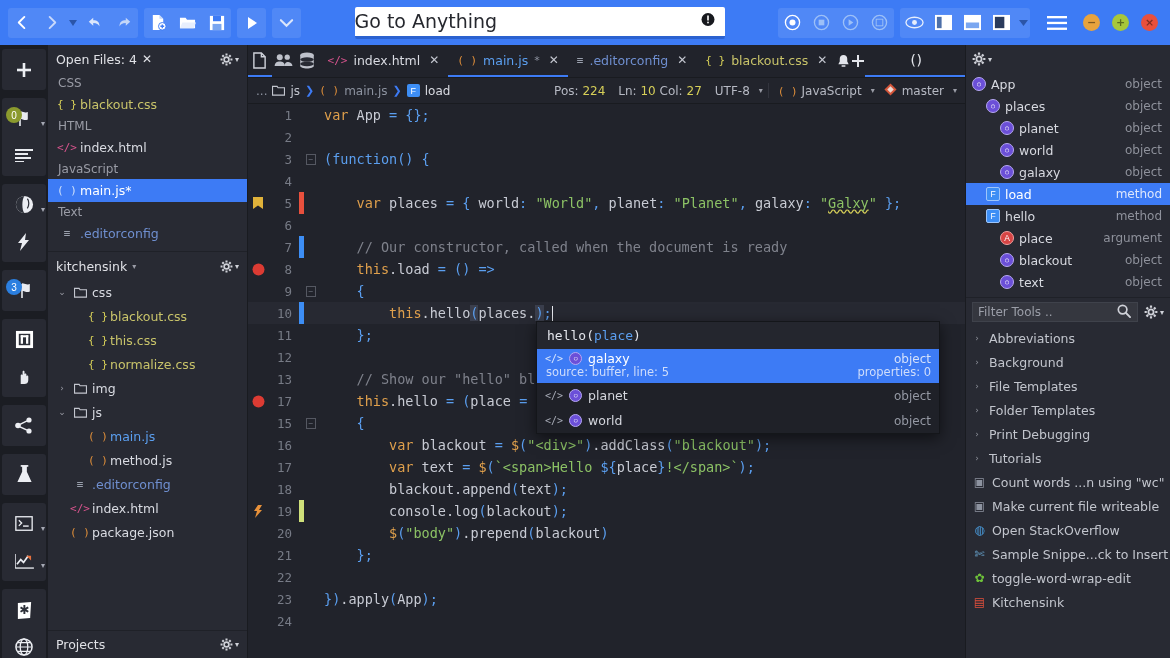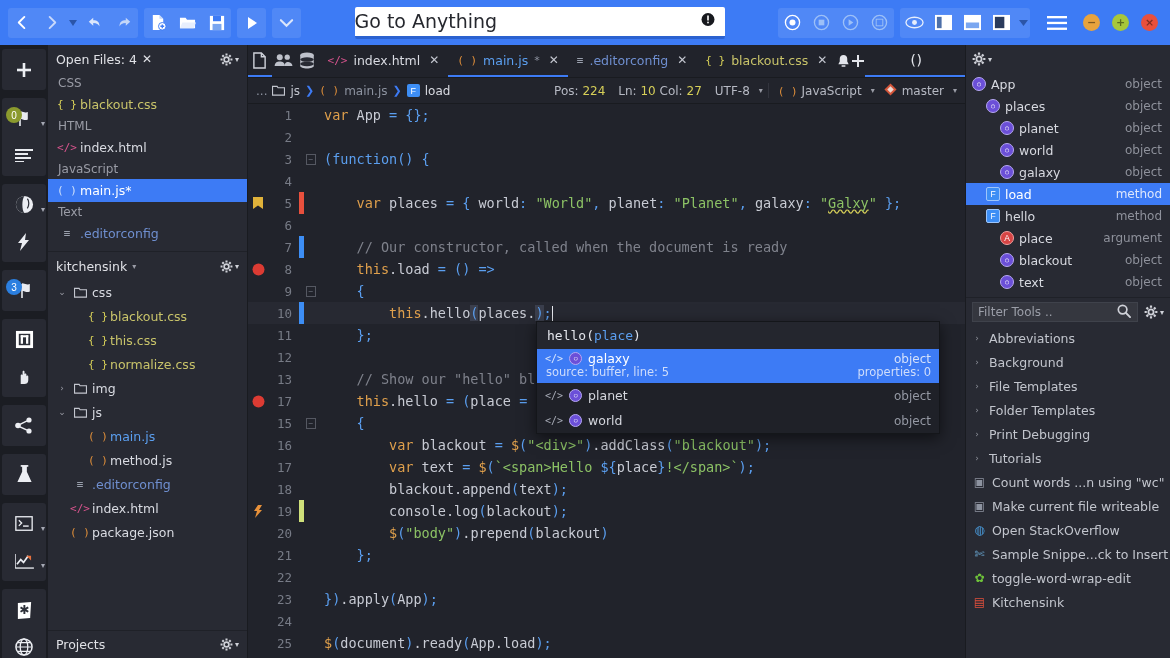--- a/index.html
+++ b/index.html
@@ -903,27 +903,20 @@
             <span class="fold"></span>
             <span class="code"><span class="p">})</span><span class="pr">.</span><span class="pr">apply</span><span class="p">(</span><span class="pr">App</span><span class="p">);</span></span>
           </div>
           <div class="crow">
             <span class="mk"></span>
             <span class="ln">24</span>
             <span class="chg"></span>
             <span class="fold"></span>
             <span class="code"></span>
           </div>
-          <div class="crow">
-            <span class="mk"></span>
-            <span class="ln">25</span>
-            <span class="chg"></span>
-            <span class="fold"></span>
-            <span class="code"><span class="k">$</span><span class="p">(</span><span class="pr">document</span><span class="p">)</span><span class="pr">.</span><span class="pr">ready</span><span class="p">(</span><span class="pr">App</span><span class="pr">.</span><span class="pr">load</span><span class="p">);</span></span>
-          </div>
         </div>
 
       <div id="ac">
         <div class="sig">
           <span>hello(</span>
             <b>place</b>
             <span>)</span>
         </div>
         <div class="acsel">
           <div class="top">

